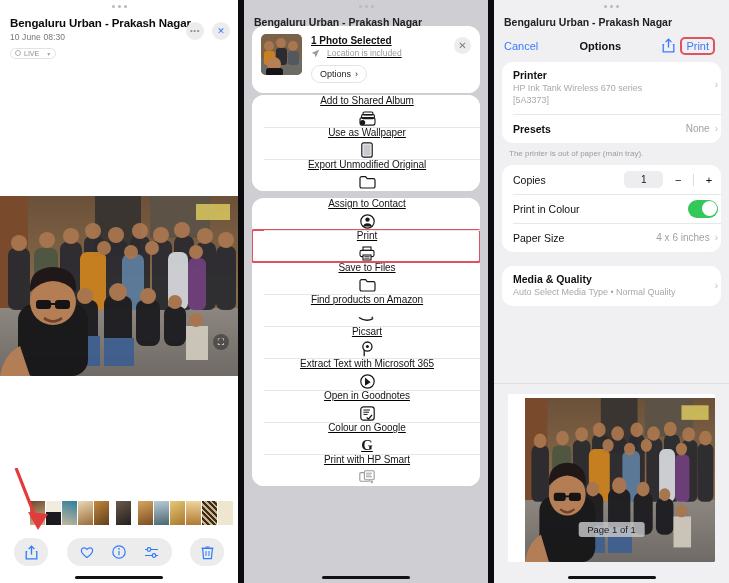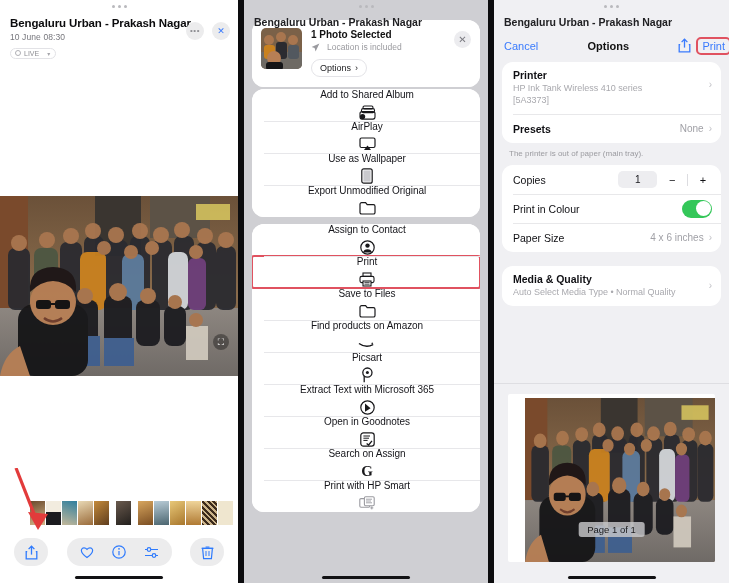--- a/index.html
+++ b/index.html
@@ -61,21 +61,21 @@
   .l-bar { position:absolute; left:0; bottom:14px; width:238px; height:34px; display:flex; align-items:center; justify-content:space-between; padding:0 14px;}
   .pillgrp { background:#ececed; border-radius:17px; height:28px; display:flex; align-items:center; gap:18px; padding:0 13px;}
   .pill1 { background:#ececed; border-radius:17px; width:34px; height:28px; display:flex;align-items:center;justify-content:center;}
   .ic { color:#2f7bfd; display:flex; align-items:center; justify-content:center;}
   .homebar { position:absolute; bottom:4px; left:50%; transform:translateX(-50%); width:88px;height:3.4px;border-radius:2px;background:#121214;}
 
   
   .m-head { padding:4px 10px 6px 10px; }
   .m-title { font-size:10.5px; font-weight:bold; color:#202023; }
 
-  .sheet { position:absolute; left:0; top:20px; width:244px; bottom:0; }
+  .sheet { position:absolute; left:0; top:26px; width:244px; bottom:0;text-decoration:underline; }
   .card { background:#fff; border-radius:12px; margin:0 8px; overflow:hidden; }
   .preview { display:flex; padding:8px 9px 10px 9px; position:relative; background:#fff; border-radius:12px 12px 0 0;}
   .pv-thumb { width:41px;height:41px;border-radius:5px;overflow:hidden;flex:0 0 auto;}
   .pv-txt { margin-left:9px; padding-top:1px; }
   .pv-t1 { font-size:10px; font-weight:bold; color:#111; }
   .pv-t2 { font-size:8.5px; color:#9a9a9f; margin-top:2px; display:flex; align-items:center; gap:7px;}
   .pv-opt {
     margin-top:7px; display:inline-flex; align-items:center; gap:4px;
     border:1px solid #e3e3e7; border-radius:12px; padding:3px 8px; font-size:9px; color:#1c1c1e;
   }
@@ -90,29 +90,29 @@
     content:""; position:absolute; left:12px; right:0; top:0; height:0.7px; background:#e7e7ea;
   }
   .row .lbl { font-size:10px; color:#15151a; letter-spacing:-0.05px;}
   .row .ricon { width:18px;height:18px; display:flex;align-items:center;justify-content:center; color:#18181b;}
   .gapv { height:7px; }
   .hl-print { outline:2.3px solid #e05260; outline-offset:-1px; border-radius:2px; z-index:5;}
 
   
   .r-head { padding:4px 10px 4px 10px; }
   .r-title { font-size:10.5px; font-weight:bold; color:#202023; }
-  .r-nav { display:flex; align-items:center; justify-content:space-between; padding:6px 0 9px 10px; }
+  .r-nav { display:flex; align-items:center; justify-content:space-between; padding:6px 16px 9px 10px; }
   .r-nav .cancel { font-size:11px; color:#3a7bfd;}
   .r-nav .opt { font-size:11px; font-weight:bold; color:#111;}
   .r-nav .rgrp { display:flex; align-items:center; gap:7px;}
   .r-nav .print { font-size:11px; color:#3a7bfd; padding:1px 4px; }
   .hl-printbtn { outline:2.3px solid #e05260; outline-offset:0px; border-radius:3px;}
 
   .rcard { background:#fff; border-radius:11px; margin:0 8px 0 8px; overflow:hidden;}
-  .rrow { position:relative; display:flex; align-items:center; justify-content:space-between; padding:0 9px 0 11px;}
+  .rrow { position:relative; display:flex; align-items:center; justify-content:space-between; padding:0 3px 0 11px;}
   .rrow + .rrow::before { content:""; position:absolute; left:11px; right:0; top:0; height:0.7px; background:#e8e8ea;}
   .rlabel { font-size:10.5px; color:#101014; font-weight:bold;}
   .rlabel.reg { font-weight:normal;}
   .rsub { font-size:9px; color:#a9a9ae; line-height:1.35; margin-top:1px;}
   .rval { font-size:10px; color:#a0a0a6; }
   .chev { color:#c2c2c7; font-size:10px; margin-left:5px;}
   .note { font-size:8px; color:#9b9ba0; padding:6px 0 7px 15px;}
 
   .stepper { display:flex; align-items:center; gap:6px;}
   .numbox { width:39px;height:17px;border-radius:5px;background:#ededf0; display:flex;align-items:center;justify-content:center; font-size:10px; color:#16161a;}
@@ -368,29 +368,20 @@
             <svg width="17" height="15" viewBox="0 0 17 15">
                 <rect x="4" y="1" width="10" height="3" rx="1.4" stroke="currentColor" stroke-width="1.1" fill="none"></rect>
                 <rect x="2.5" y="3.6" width="13" height="4" rx="1.6" stroke="currentColor" stroke-width="1.1" fill="none"></rect>
                 <rect x="1" y="6.6" width="15" height="7.5" rx="2" stroke="currentColor" stroke-width="1.1" fill="none"></rect>
                 <circle cx="3.6" cy="11.6" r="2.6" fill="currentColor"></circle>
               </svg>
           </span>
         </div>
 
 
-        <div class="row">
-          <span class="lbl">AirPlay</span>
-          <span class="ricon">
-            <svg width="17" height="14" viewBox="0 0 17 14">
-                <rect x="1" y="1" width="15" height="9.5" rx="1.5" stroke="currentColor" stroke-width="1.2" fill="none"></rect>
-                <path d="M8.5 8.6 L12 13 L5 13 Z" fill="currentColor"></path>
-              </svg>
-          </span>
-        </div>
 
         <div class="row">
           <span class="lbl">Use as Wallpaper</span>
           <span class="ricon">
             <svg width="12" height="16" viewBox="0 0 12 16">
                 <rect x="0.8" y="0.8" width="10.4" height="14.4" rx="2" stroke="currentColor" stroke-width="1.2" fill="none"></rect>
                 <rect x="2.4" y="2.4" width="7.2" height="11.2" fill="#c9c9cd"></rect>
               </svg>
           </span>
         </div>
@@ -477,21 +468,21 @@
           <span class="ricon">
             <svg width="15" height="15" viewBox="0 0 15 15">
                 <rect x="0.8" y="0.8" width="13.4" height="13.4" rx="2.6" stroke="currentColor" stroke-width="1.2" fill="none"></rect>
                 <path d="M3.4 4 H10 M3.4 6.2 H9 M3.4 8.4 H7.6" stroke="currentColor" stroke-width="1"></path>
                 <path d="M6.6 11.4 L8.6 13 L12 8.8" stroke="currentColor" stroke-width="1.3" fill="none"></path>
               </svg>
           </span>
         </div>
 
         <div class="row">
-          <span class="lbl">Search on Assign</span>
+          <span class="lbl">Colour on Google</span>
           <span class="ricon" style="font-weight:bold;font-size:15px;font-family:'Liberation Serif',serif;">G</span>
         </div>
 
         <div class="row">
           <span class="lbl">Print with HP Smart</span>
           <span class="ricon" style="color:#9a9aa0">
             <svg width="16" height="14" viewBox="0 0 16 14">
                 <rect x="0.8" y="2.6" width="10" height="8.6" rx="1.2" stroke="currentColor" stroke-width="1.1" fill="none"></rect>
                 <rect x="5.4" y="0.8" width="9.8" height="9" rx="1.2" stroke="currentColor" stroke-width="1.1" fill="#fff"></rect>
                 <path d="M7 3.2 H13 M7 5 H12 M7 6.8 H13" stroke="currentColor" stroke-width="0.9"></path>
@@ -530,21 +521,21 @@
             </svg>
         </span>
         <span class="print hl-printbtn" style="outline-color: rgb(224, 82, 96);">Print</span>
       </span>
     </div>
 
     <div class="rcard">
       <div class="rrow" style="padding-top:7px;padding-bottom:8px;align-items:flex-start">
         <div style="flex:1">
           <div class="rlabel">Printer</div>
-          <div class="rsub" style="max-width:160px">HP Ink Tank Wireless 410 series [5A3373]</div>
+          <div class="rsub" style="max-width:160px">HP Ink Tank Wireless 670 series [5A3373]</div>
         </div>
         <span class="chev" style="margin-top:10px">›</span>
       </div>
       <div class="rrow" style="height:29px">
         <span class="rlabel">Presets</span>
         <span style="display:flex;align-items:center">
           <span class="rval">None</span>
           <span class="chev">›</span>
         </span>
       </div>

